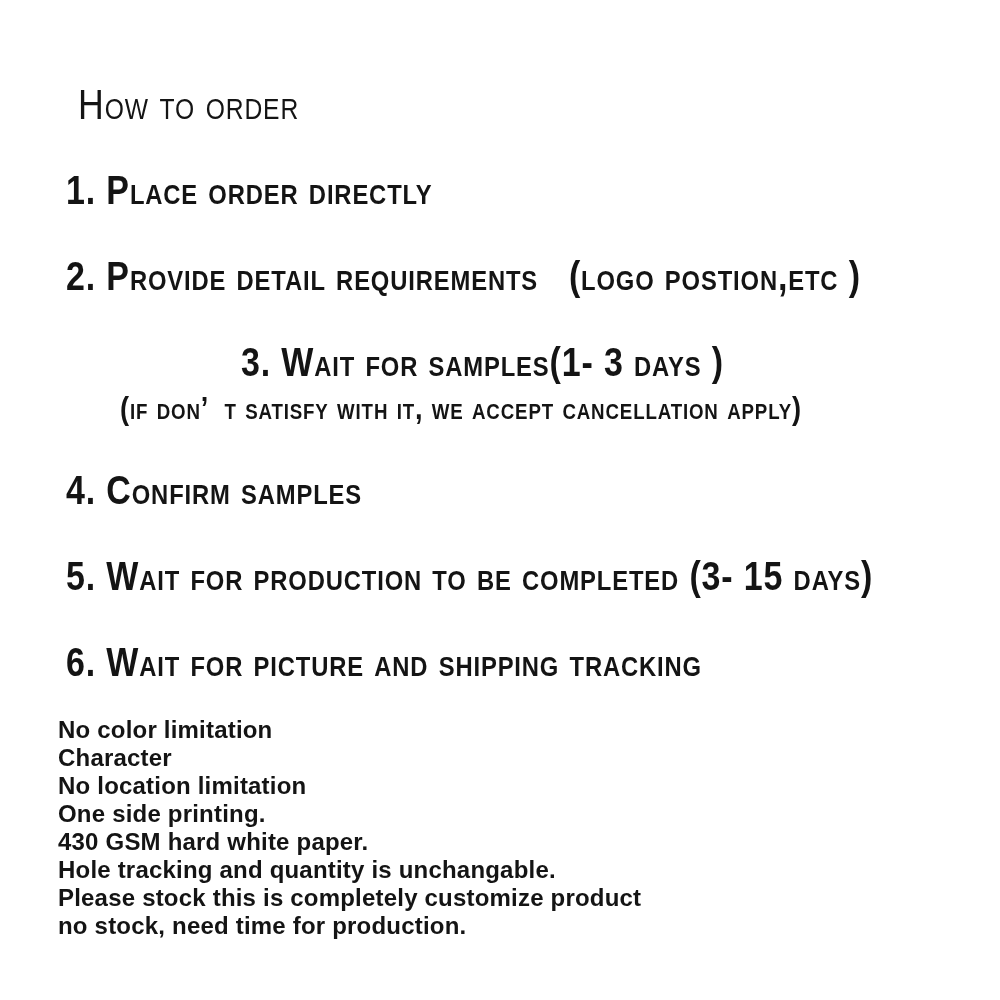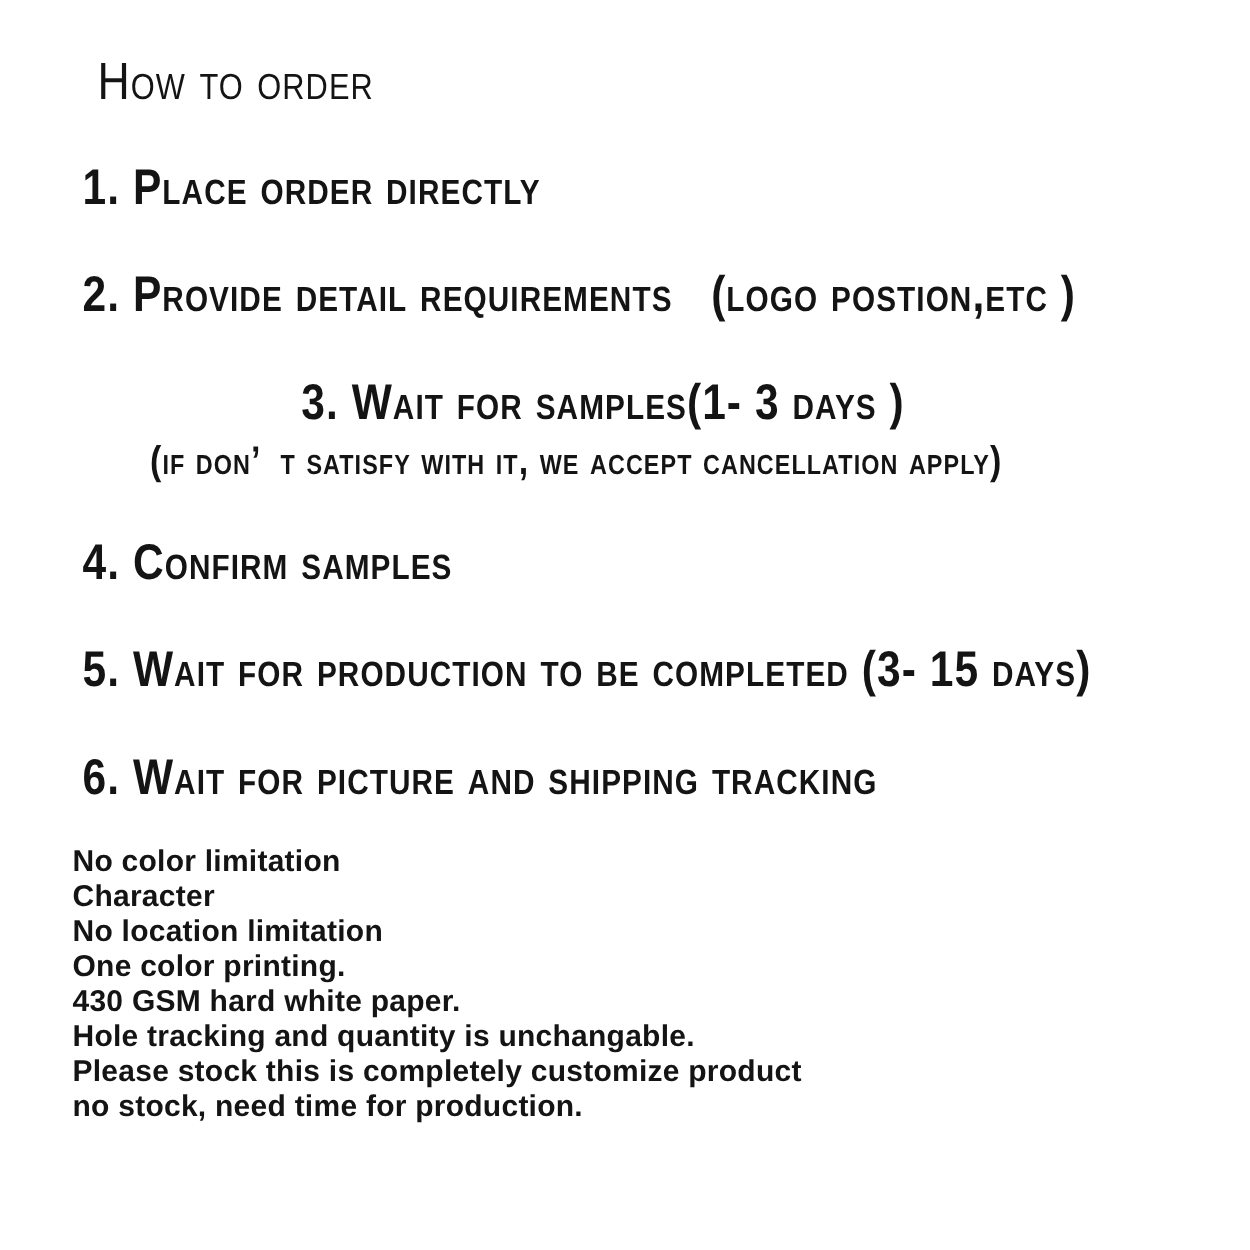--- a/index.html
+++ b/index.html
@@ -12,20 +12,21 @@
     width: 1000px;
     height: 1000px;
     font-family: "Liberation Sans", sans-serif;
     color: #141414;
   }
   .page {
     box-sizing: border-box;
     width: 1000px;
     height: 780px;
     padding: 42px 16px 0 58px;
+    margin-top: 40px;
   }
   
   .squeeze {
     display: inline-block;
     transform: scaleX(0.85);
     transform-origin: left center;
     white-space: pre;
   }
   .title {
     margin: 0 0 40px 20px;
@@ -91,20 +92,20 @@
     <div class="step"><span class="squeeze">5. Wait for production to be completed (3- 15 days)</span></div>
 
     <div class="step last"><span class="squeeze">6. Wait for picture and shipping tracking</span></div>
 
   </div>
 
   <div class="details">
     <div class="detail-line">No color limitation</div>
     <div class="detail-line">Character</div>
     <div class="detail-line">No location limitation</div>
-    <div class="detail-line">One color printing.</div>
+    <div class="detail-line">One side printing.</div>
     <div class="detail-line">430 GSM hard white paper.</div>
     <div class="detail-line">Hole tracking and quantity is unchangable.</div>
     <div class="detail-line">Please stock this is completely customize product</div>
     <div class="detail-line">no stock, need time for production.</div>
   </div>
 
 </div>
 
 </body></html>

